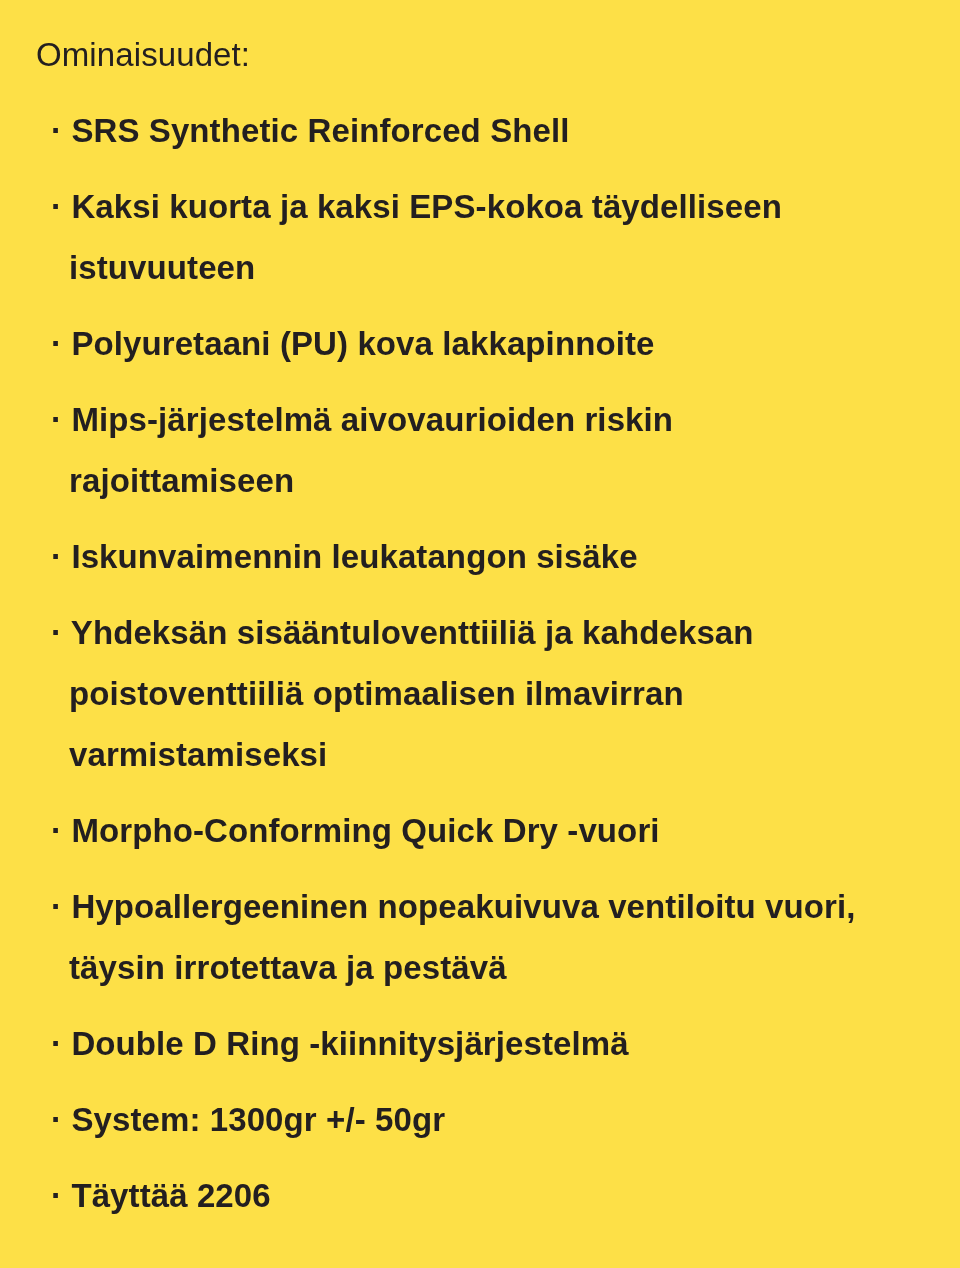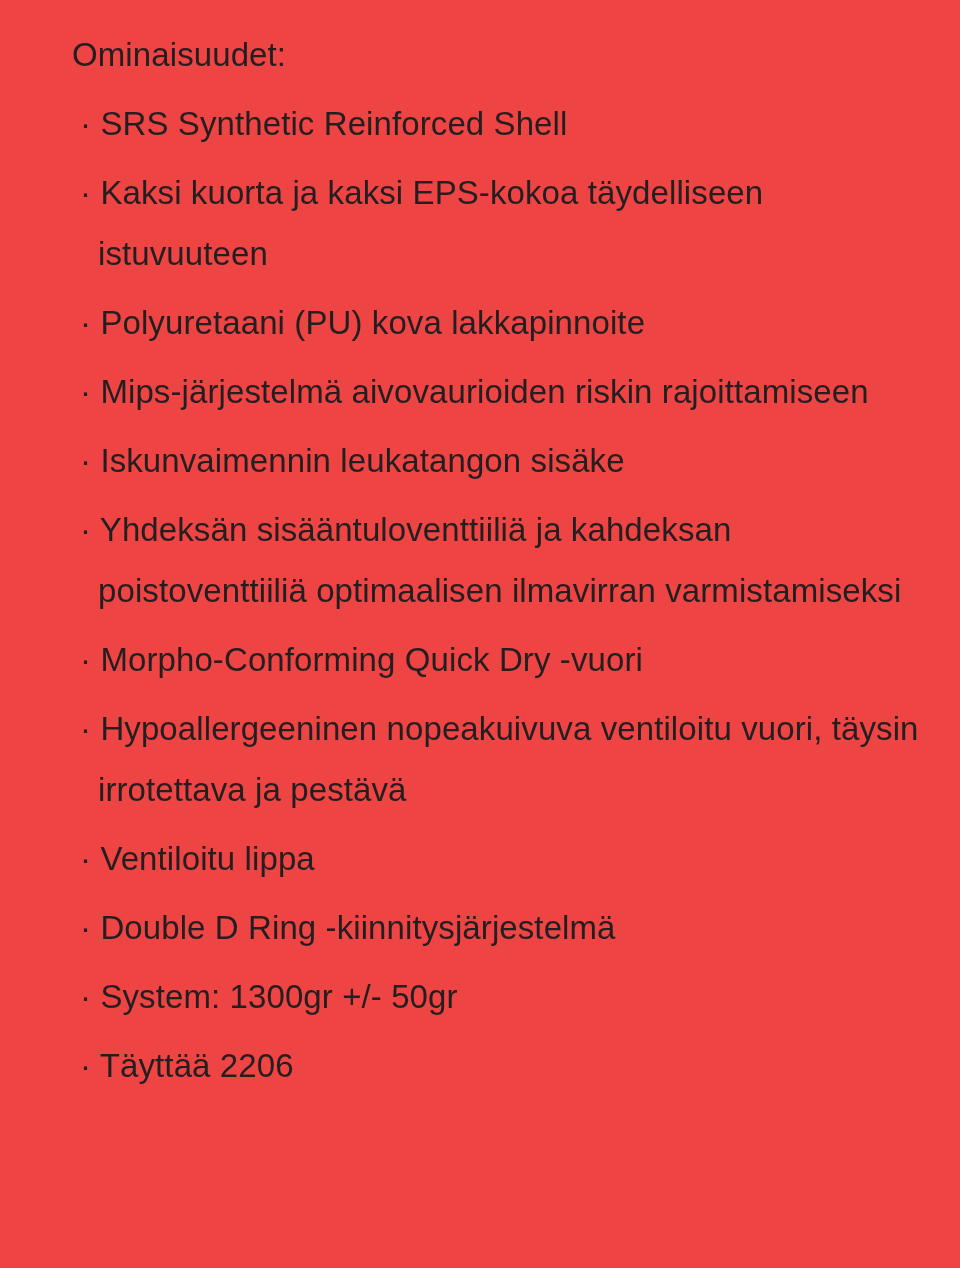--- a/index.html
+++ b/index.html
@@ -13,22 +13,22 @@
     height: 1268px;
     overflow: hidden;
     font-family: "Liberation Sans", "DejaVu Sans", sans-serif;
     -webkit-font-smoothing: antialiased;
   }
 
   .page {
     box-sizing: border-box;
     width: 960px;
     height: 1268px;
-    background: #ef4444;
-    padding: 24px 44px 0 72px;
+    background: #fde047;
+    padding: 24px 44px 0 36px;
   }
 
   .spec-block {
     width: 872px;
     color: #231f20;
     font-size: 33px;
     font-weight: 300;
     line-height: 61px;
     letter-spacing: 0.1px;
   }
@@ -44,24 +44,24 @@
   }
 
   .spec-list {
     list-style: none;
     margin: 0;
     padding: 0;
   }
 
   .spec-item {
     position: relative;
-    margin: 8px;
+    margin: 15px;
     padding: 0 0 0 18px;
     font-size: 33px;
-    font-weight: 400;
+    font-weight: 700;
     line-height: 61px;
     color: #231f20;
     letter-spacing: 0.1px;
     text-indent: -18px;
   }
 
   .spec-item .bullet-mark {
     display: inline;
     color: #231f20;
   }
@@ -90,21 +90,20 @@
 
       <li class="spec-item"><span class="bullet-mark">·</span> <span class="item-text">Iskunvaimennin leukatangon sisäke</span></li>
 
       <li class="spec-item"><span class="bullet-mark">·</span> <span class="item-text">Yhdeksän sisääntuloventtiiliä ja kahdeksan poistoventtiiliä optimaalisen ilmavirran varmistamiseksi</span></li>
 
       <li class="spec-item"><span class="bullet-mark">·</span> <span class="item-text">Morpho-Conforming Quick Dry -vuori</span></li>
 
       <li class="spec-item"><span class="bullet-mark">·</span> <span class="item-text">Hypoallergeeninen nopeakuivuva ventiloitu vuori, täysin irrotettava ja pestävä</span></li>
 
 
-      <li class="spec-item"><span class="bullet-mark">·</span> <span class="item-text">Ventiloitu lippa</span></li>
 
       <li class="spec-item"><span class="bullet-mark">·</span> <span class="item-text">Double D Ring -kiinnitysjärjestelmä</span></li>
 
       <li class="spec-item"><span class="bullet-mark">·</span> <span class="item-text">System: 1300gr +/- 50gr</span></li>
 
       <li class="spec-item"><span class="bullet-mark">·</span> <span class="item-text">Täyttää 2206</span></li>
 
     </ul>
   </section>
 </div>

